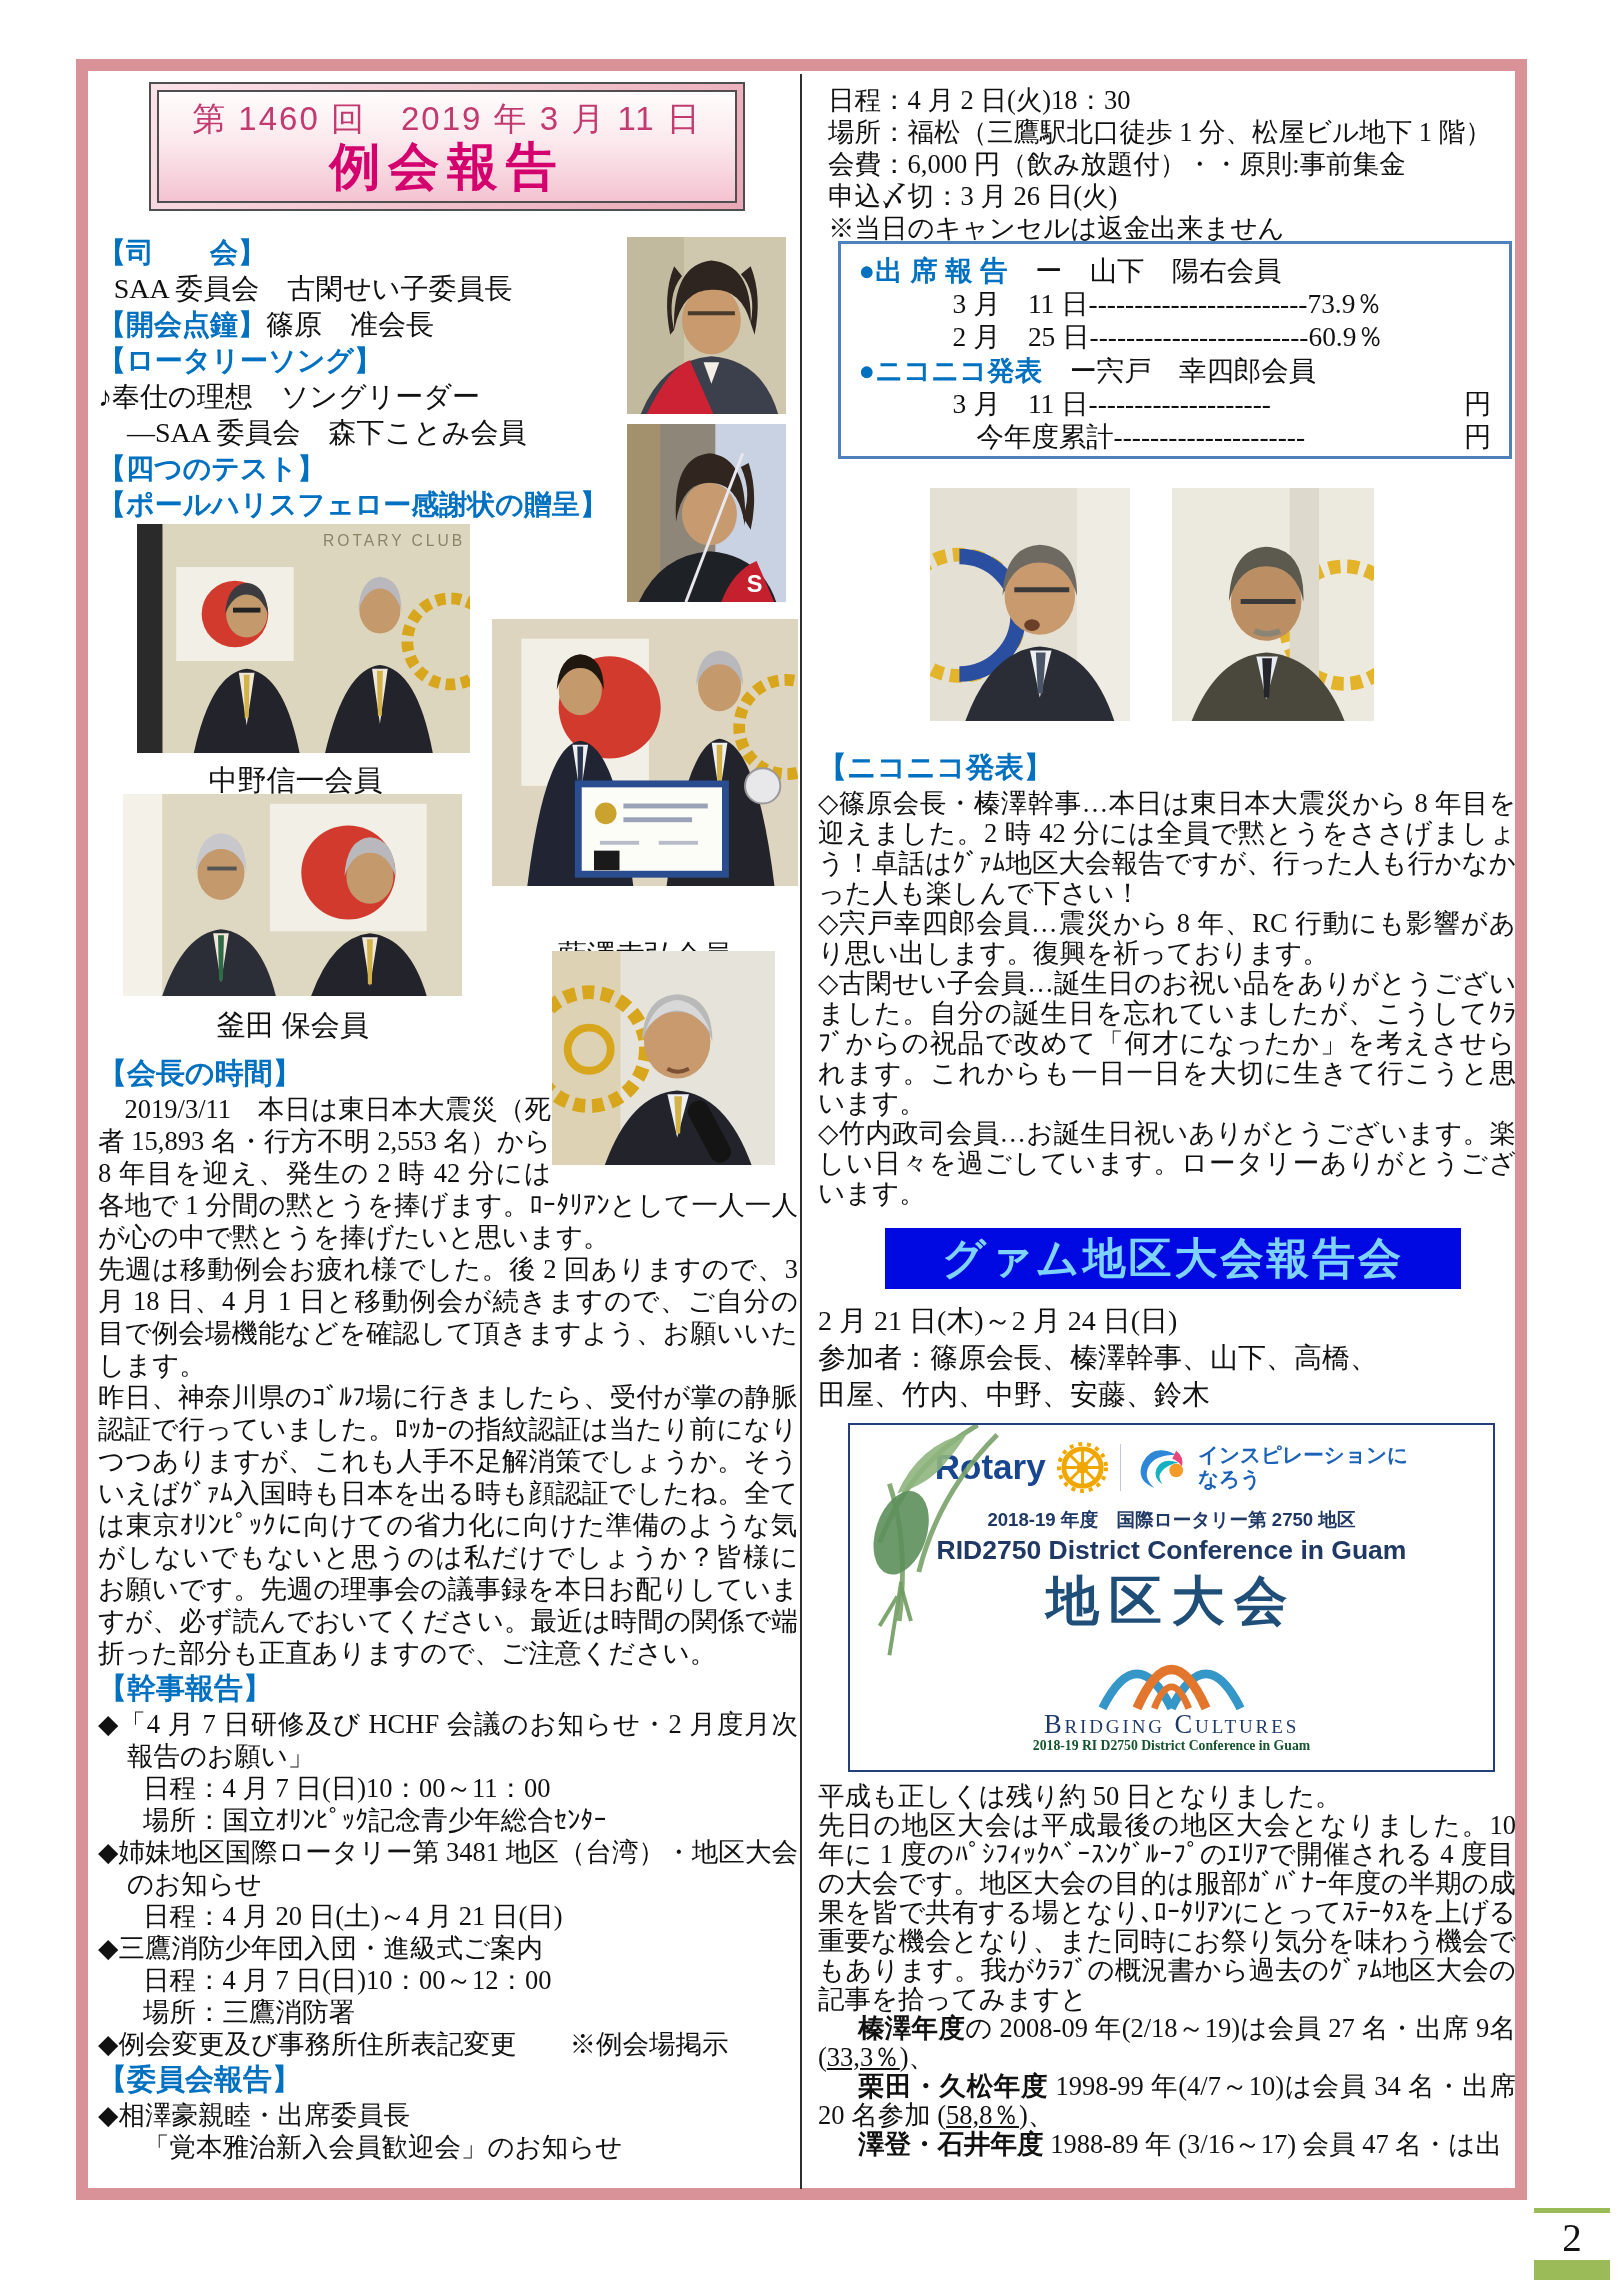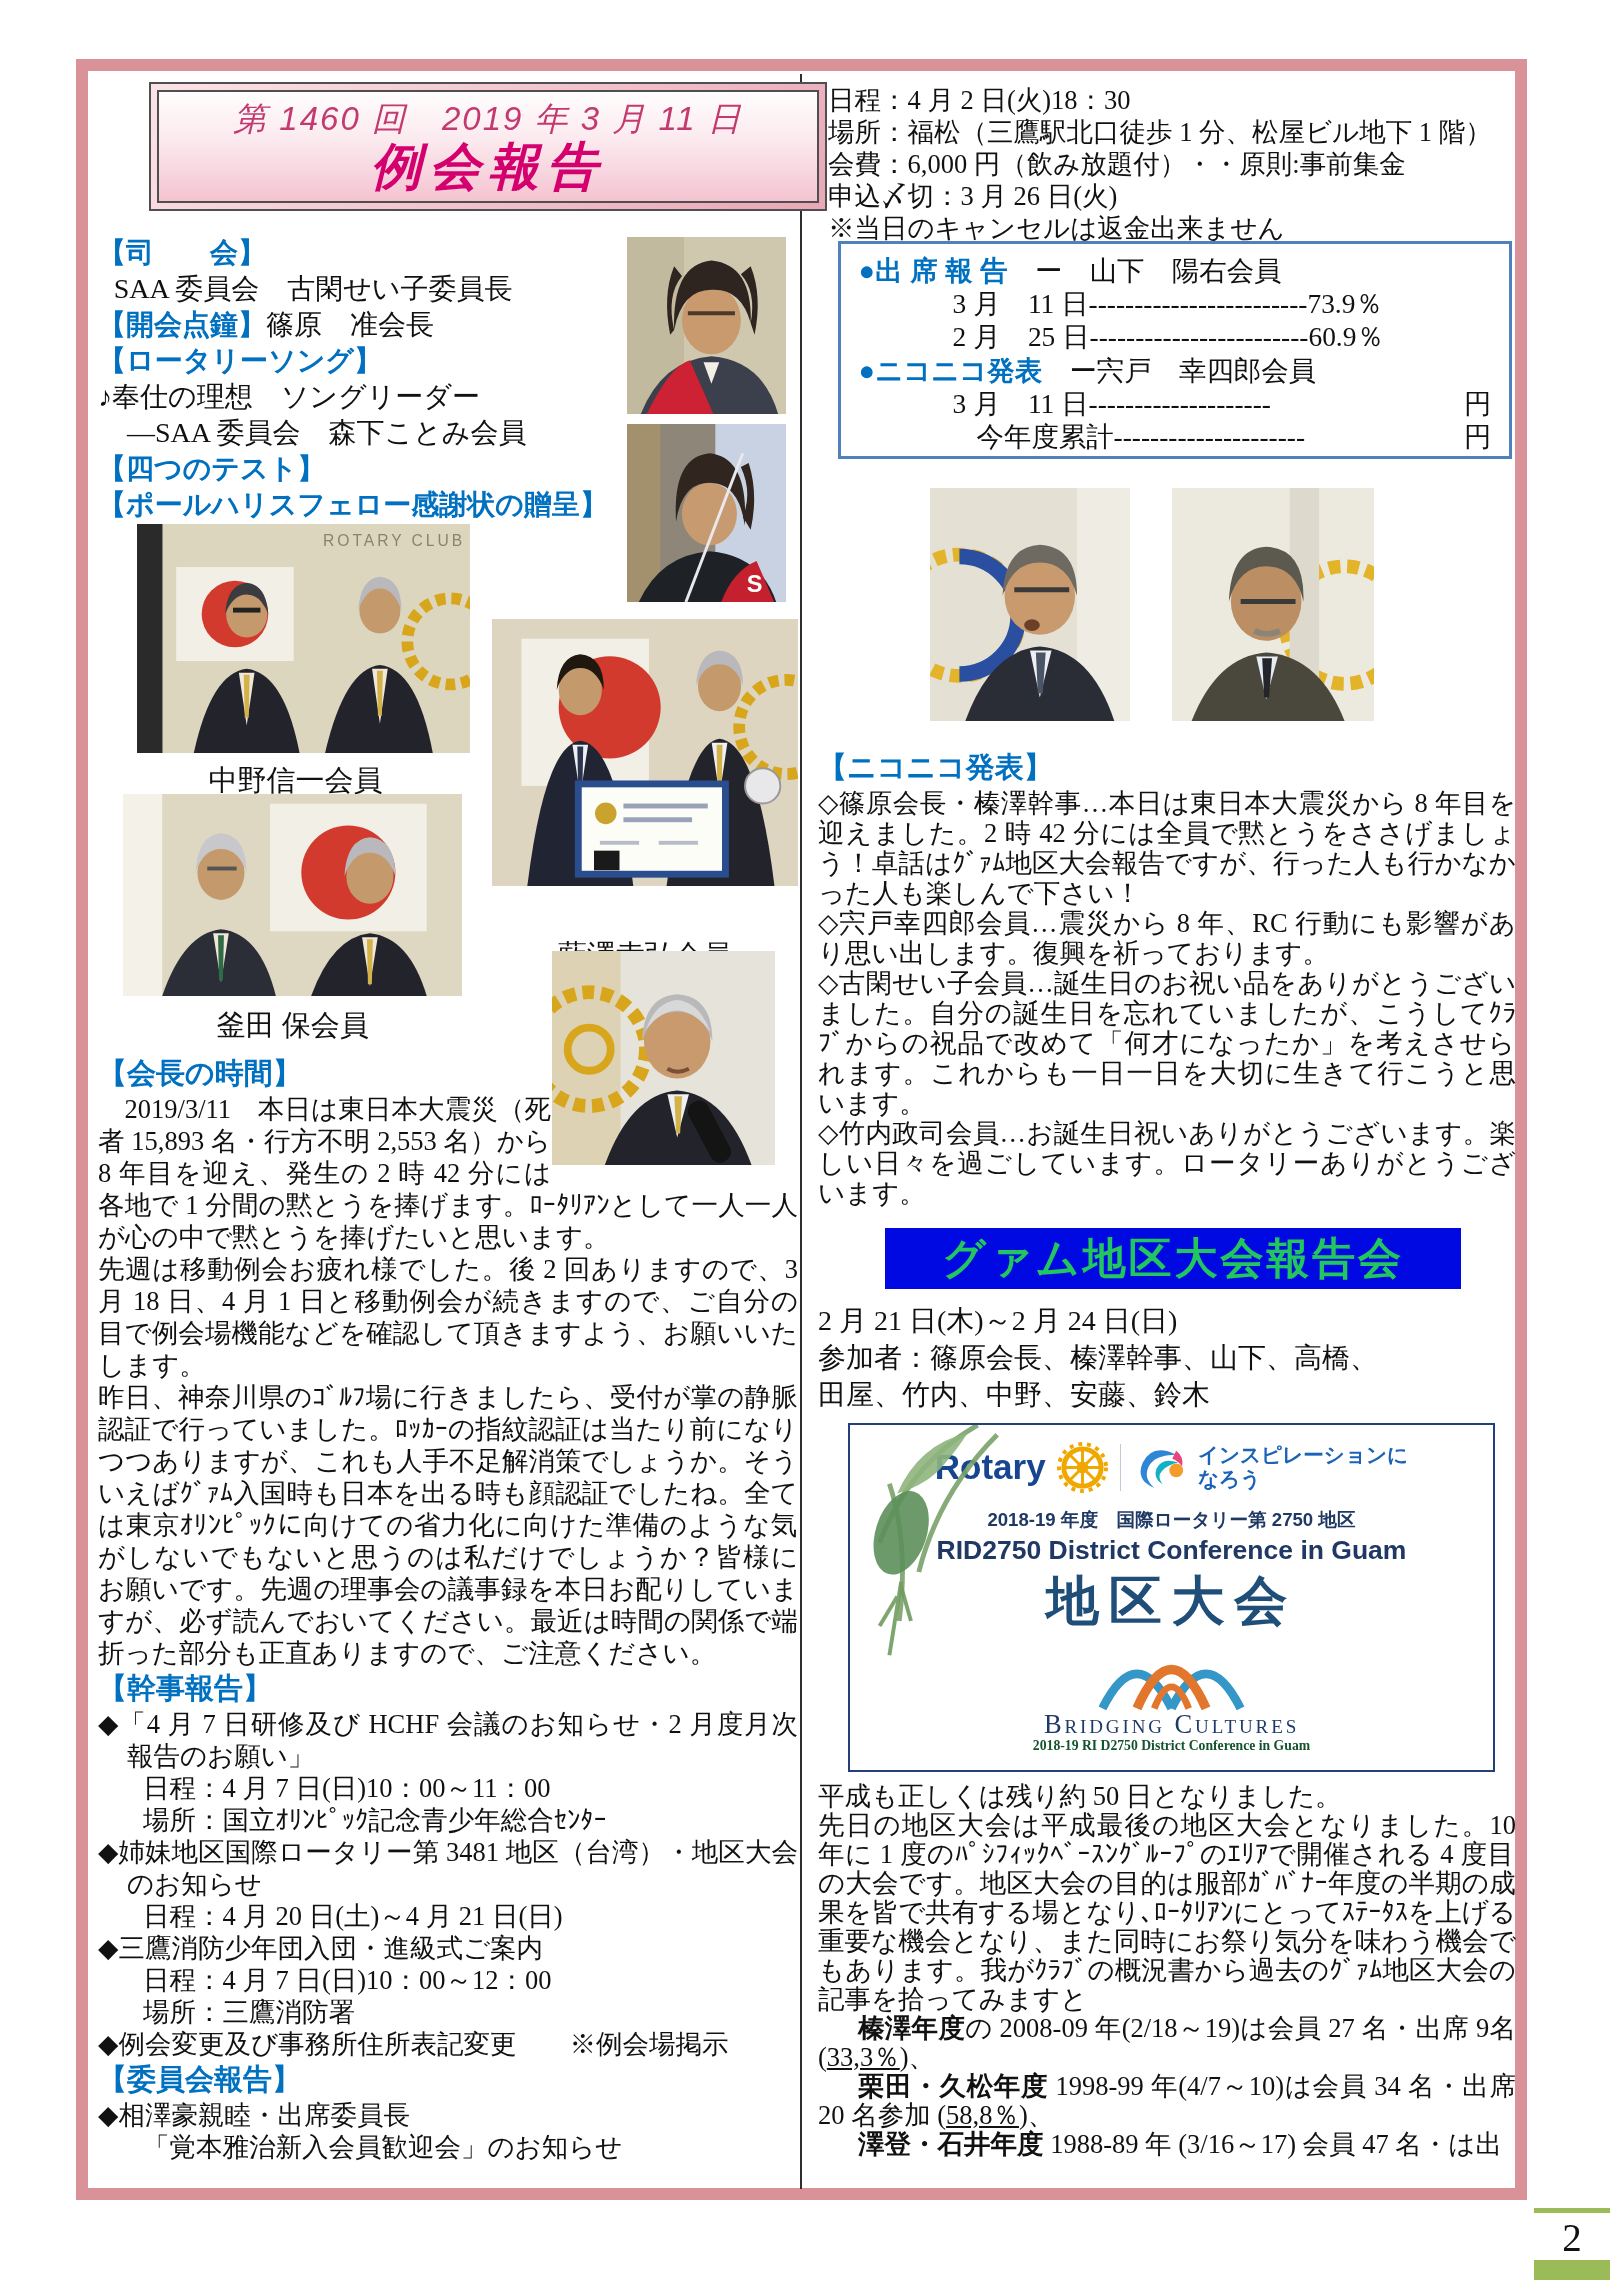--- a/index.html
+++ b/index.html
@@ -3,23 +3,23 @@
 <meta charset="utf-8">
 <style>
   html,body{margin:0;padding:0;background:#fff;}
   .page{position:relative;width:1621px;height:2293px;background:#ffffff;overflow:hidden;
         font-family:"Liberation Serif","DejaVu Serif",serif;color:#111;}
   .frame{position:absolute;left:76px;top:59px;width:1427px;height:2117px;
          border:12.7px solid #d99398;background:#fff;}
   .divider{position:absolute;left:800px;top:74px;width:2px;height:2115px;background:#2e2e2e;}
 
   
-  .hbox-outer{position:absolute;left:149px;top:82px;width:678px;height:129px;
+  .hbox-outer{position:absolute;left:149px;top:82px;width:596px;height:129px;
     border:2px solid #4f4f52;background:linear-gradient(135deg,#fbe3e8,#e9a8b6);
-    padding:5.9px;box-sizing:border-box;font-style:italic;}
+    padding:5.9px;box-sizing:border-box;}
   .hbox-inner{width:100%;height:100%;border:2px solid #4f4f52;box-sizing:border-box;
     background:linear-gradient(180deg,#fffdfd 0%,#fbe9ee 45%,#f4c3d0 100%);
     display:flex;flex-direction:column;align-items:center;justify-content:center;}
   .hbox-line1{font-family:"Liberation Sans","DejaVu Sans",sans-serif;
     font-size:33px;color:#c23a6f;letter-spacing:2px;line-height:39px;}
   .hbox-line2{font-family:"Liberation Sans","DejaVu Sans",sans-serif;font-weight:bold;
     font-size:51px;color:#d4006e;letter-spacing:7.8px;line-height:57px;}
 
   
   .bluehead{font-family:"Liberation Sans","DejaVu Sans",sans-serif;font-weight:bold;color:#0070c0;}
@@ -33,21 +33,21 @@
      border:3.9px solid #4f81bd;box-sizing:border-box;padding:9.8px 17.6px 5.9px 17.6px;}
   .att-row{font-size:27.4px;line-height:33px;white-space:nowrap;}
   .att-flex{display:flex;justify-content:space-between;}
   .att-indent{padding-left:94px;}
   .att-indent2{padding-left:118px;}
 
   
   .banner{position:absolute;left:885px;top:1228px;width:576px;height:61px;background:#0009e2;
      display:flex;align-items:center;justify-content:center;}
   .banner span{font-family:"Liberation Sans","DejaVu Sans",sans-serif;font-weight:bold;
-     font-size:43px;color:#22c55e;letter-spacing:2.9px;}
+     font-size:43px;color:#7dd3fc;letter-spacing:2.9px;}
   .poster{position:absolute;left:848px;top:1423px;width:647px;height:349px;background:#ffffff;
      border:2.9px solid #24407c;box-sizing:border-box;overflow:hidden;text-align:center;}
   .poster-logo-row{display:flex;align-items:center;justify-content:center;gap:11.8px;margin-top:15.7px;}
   .rotary-word{font-family:"Liberation Sans","DejaVu Sans",sans-serif;font-weight:bold;
      font-size:35px;color:#17458f;}
   .vsep{width:1px;height:47px;background:#c3c9d6;}
   .tagline{font-family:"Liberation Sans","DejaVu Sans",sans-serif;font-weight:bold;
      font-size:20.6px;color:#1c63b7;text-align:left;line-height:24.5px;}
   .poster-l1{font-family:"Liberation Sans","DejaVu Sans",sans-serif;font-weight:bold;
      font-size:18.6px;color:#1f3864;margin-top:13.7px;}

